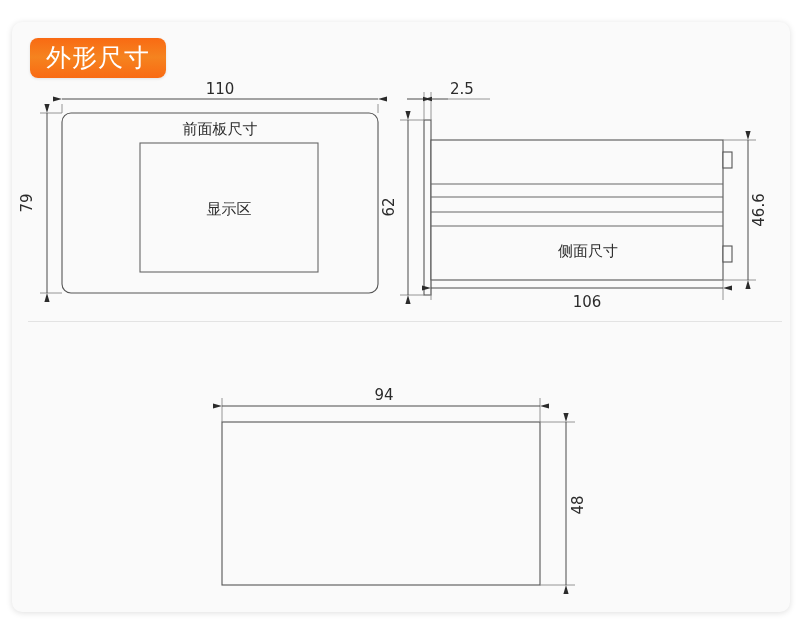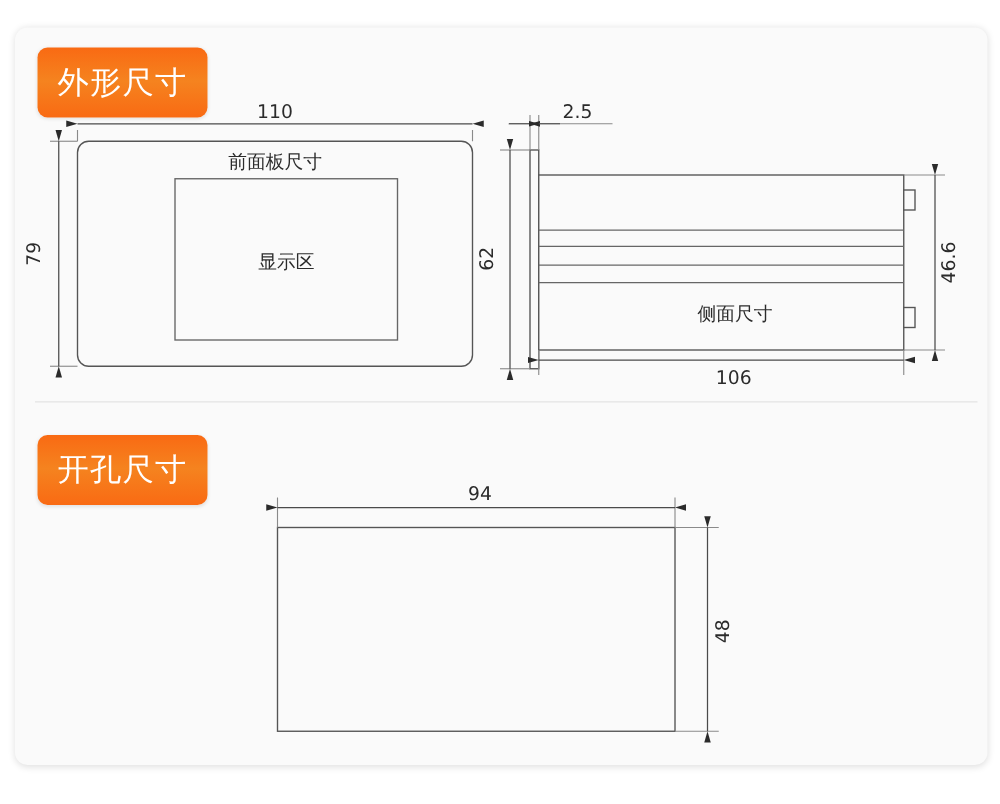--- a/index.html
+++ b/index.html
@@ -28,21 +28,21 @@
     height: 590px;
     background: #fafafa;
     border-radius: 10px;
     box-shadow: 0 1px 6px rgba(0,0,0,0.13);
   }
   .badge {
     position: absolute;
     display: flex;
     align-items: center;
     justify-content: center;
-    height: 56px;
+    height: 40px;
     padding: 0 16px;
     border-radius: 8px;
     background: linear-gradient(180deg, #f96a13 0%, #f5831f 48%, #f96a13 100%);
     color: #ffffff;
     font-size: 25px;
     line-height: 40px;
     letter-spacing: 1px;
     box-shadow: 0 1px 3px rgba(0,0,0,0.10);
     font-family: "DejaVu Sans", sans-serif;
     white-space: nowrap;
@@ -87,21 +87,20 @@
 <body>
 
 <div id="root">
 
   <div class="card"></div>
 
   <div class="badge" id="badge-outline">外形尺寸</div>
 
   <div class="divider"></div>
 
-  <div class="badge" id="badge-cutout">开孔尺寸</div>
 
   <svg class="draw" viewBox="0 0 800 643">
     <defs>
       <marker id="arrStart" markerWidth="10" markerHeight="8" refX="9" refY="4" orient="auto" markerUnits="userSpaceOnUse">
         <path d="M9,4 L0,1.4 L0,6.6 Z" fill="#2b2b2b"></path>
       </marker>
       <marker id="arrEnd" markerWidth="10" markerHeight="8" refX="1" refY="4" orient="auto" markerUnits="userSpaceOnUse">
         <path d="M1,4 L10,1.4 L10,6.6 Z" fill="#2b2b2b"></path>
       </marker>
       <marker id="arrStartS" markerWidth="9" markerHeight="7" refX="8" refY="3.5" orient="auto" markerUnits="userSpaceOnUse">

